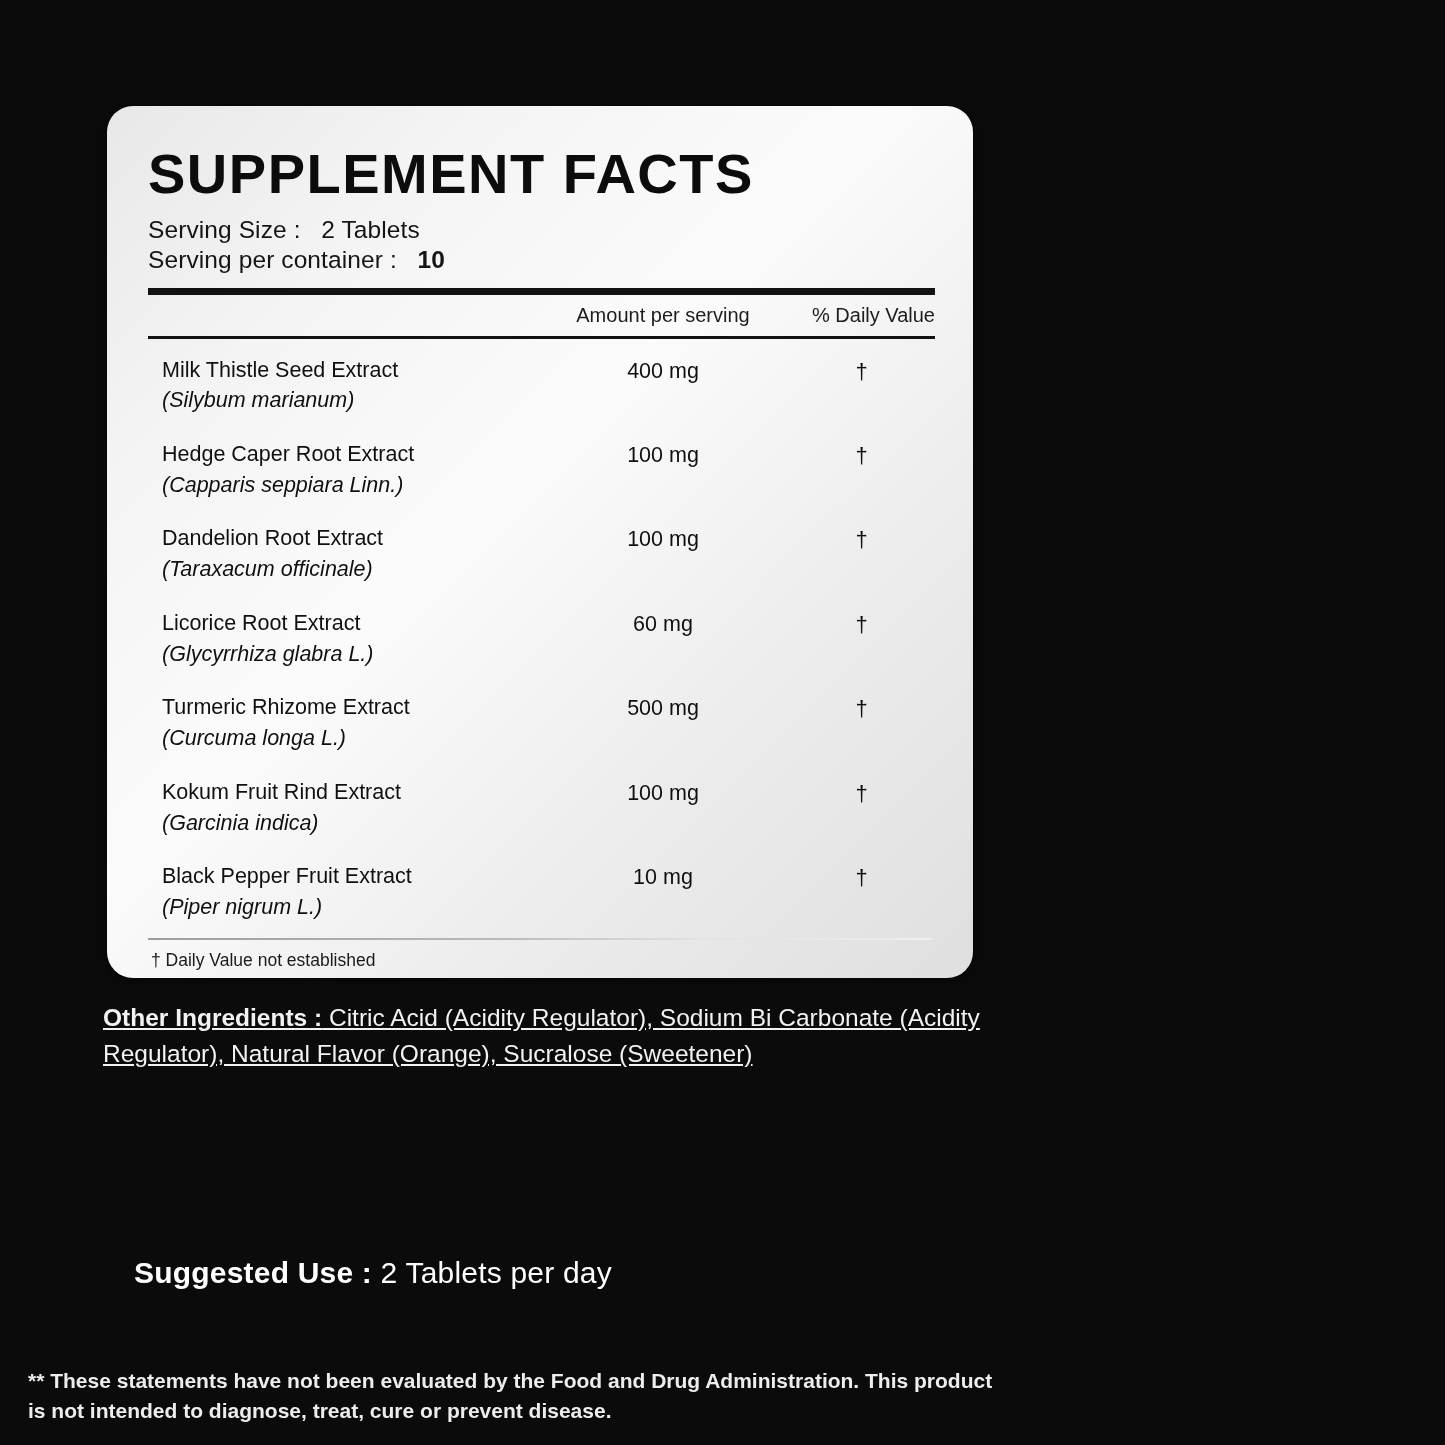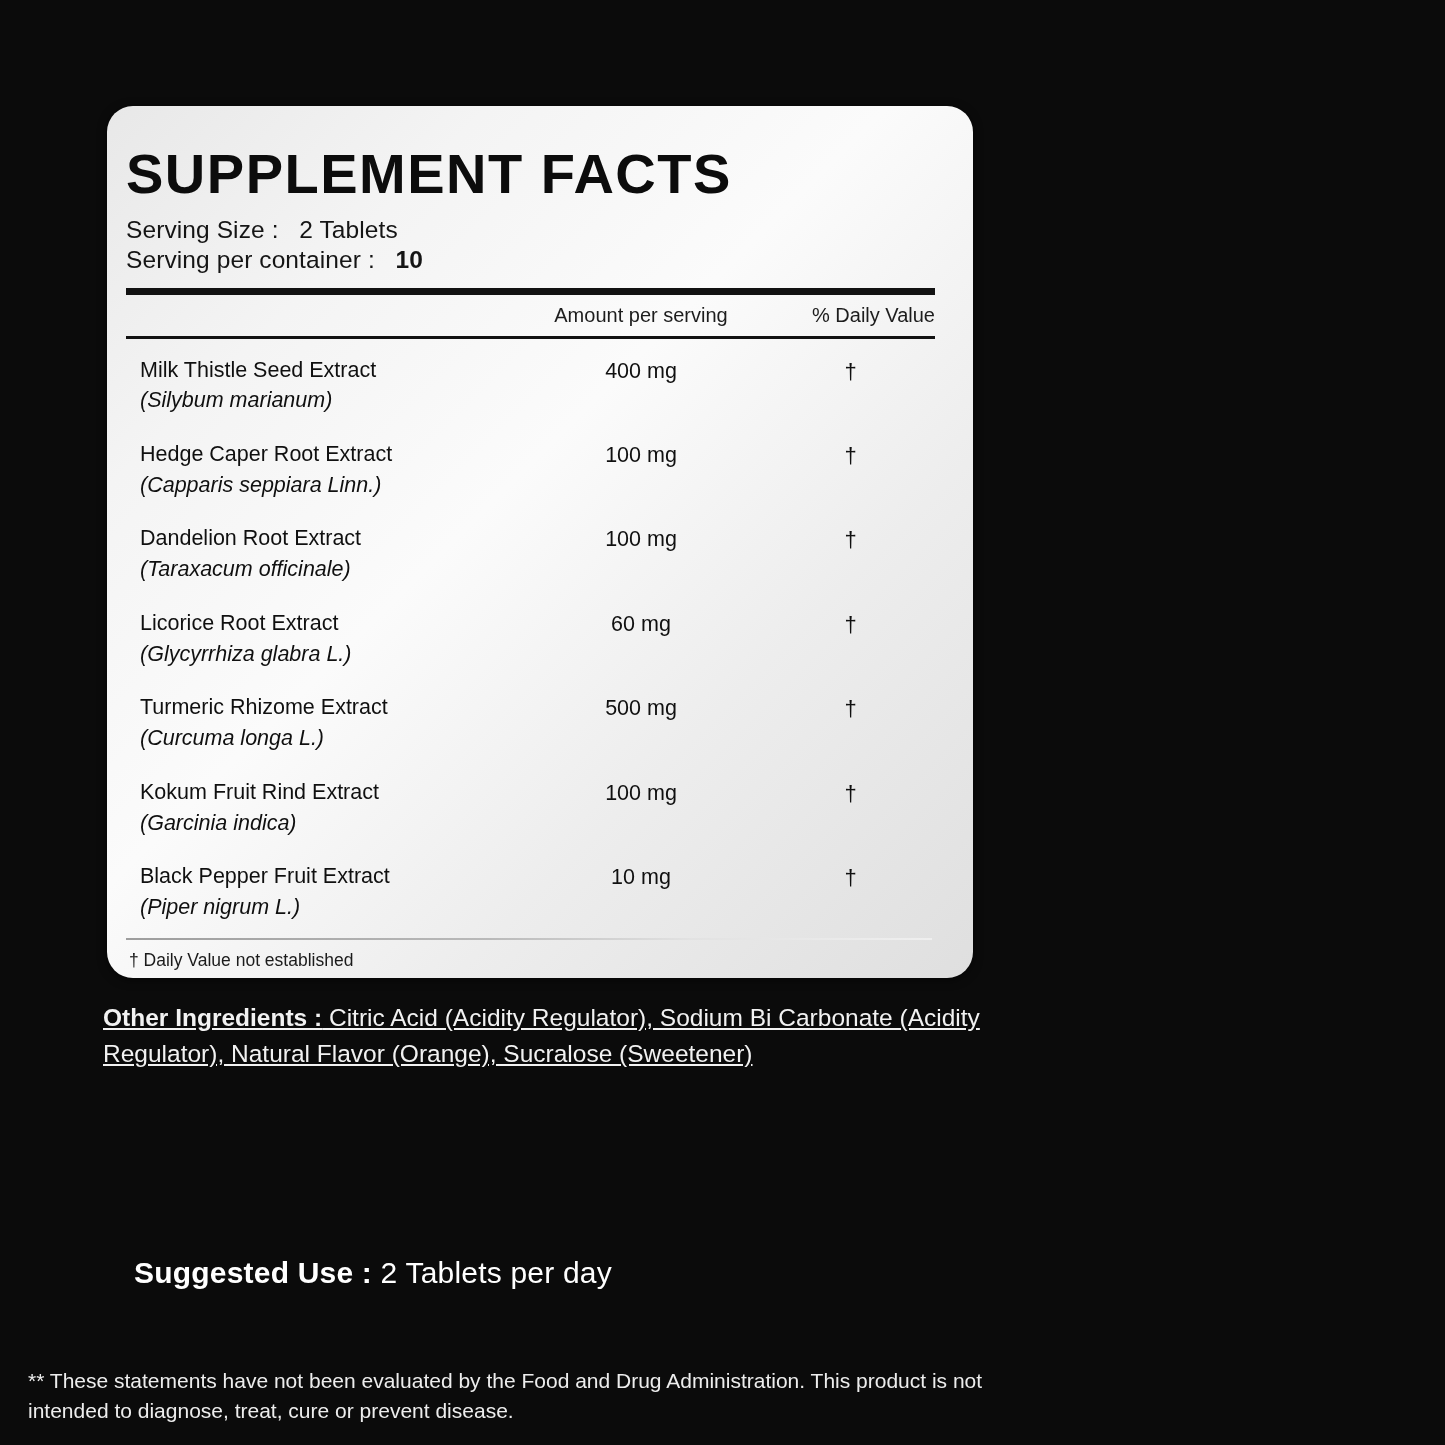--- a/index.html
+++ b/index.html
@@ -44,21 +44,21 @@
     position: absolute;
     left: 107px;
     top: 106px;
     width: 866px;
     height: 872px;
     border-radius: 26px;
     background: linear-gradient(135deg, #e8e8e8 0%, #f4f4f4 22%, #fbfbfb 45%, #ededed 70%, #dfdfdf 100%);
     box-shadow: 0 2px 10px rgba(0,0,0,0.55);
     color: #111111;
     box-sizing: border-box;
-    padding: 34px 38px 20px 16px;
+    padding: 34px 38px 20px 38px;
   }
 
   .facts-title {
     font-size: 56px;
     font-weight: 800;
     letter-spacing: 1.5px;
     line-height: 1.0;
     margin: 6px 0 14px 3px;
     color: #0c0c0c;
   }
@@ -181,20 +181,21 @@
   }
 
   .disclaimer {
     position: absolute;
     left: 28px;
     top: 1366px;
     width: 980px;
     font-size: 21px;
     line-height: 1.45;
     color: #ededed;
+    font-weight: bold;
   }
 </style>
 </head>
 <body>
 
 <div class="page">
 
   <div class="left-col">
 
     <div class="facts-panel">

